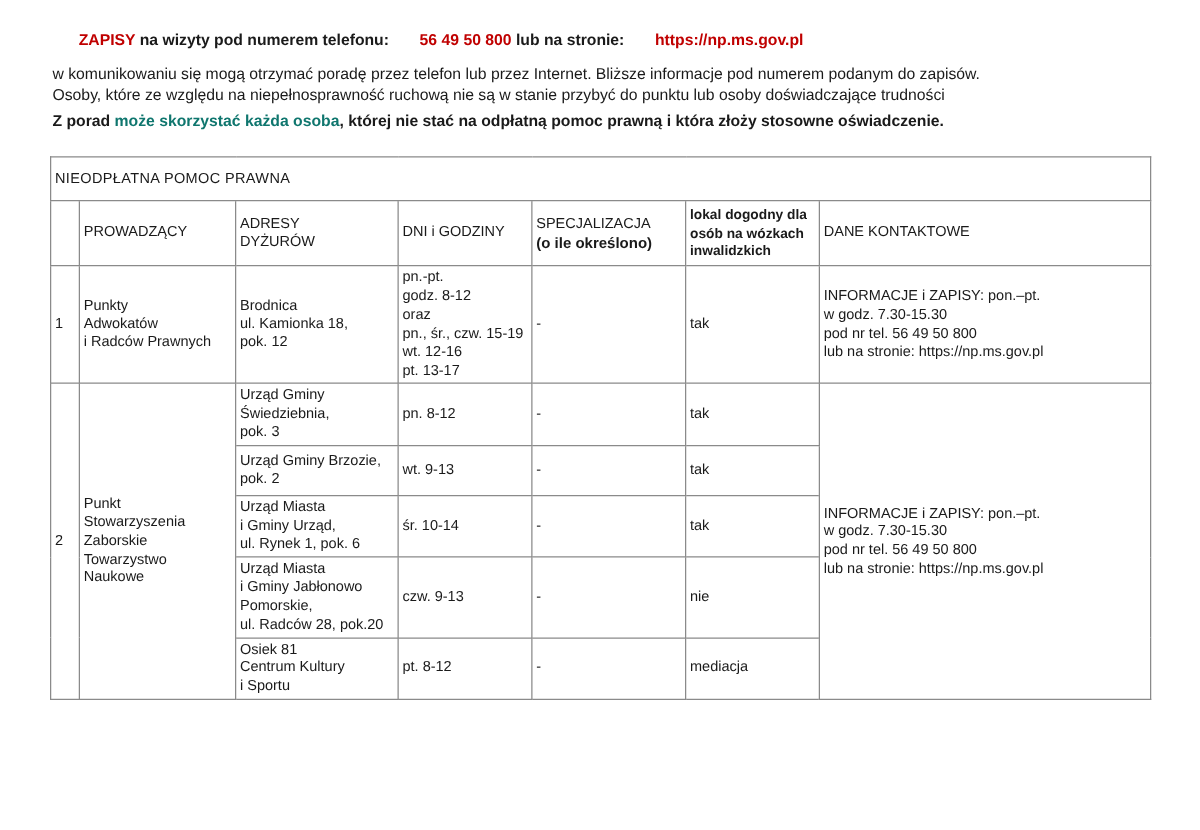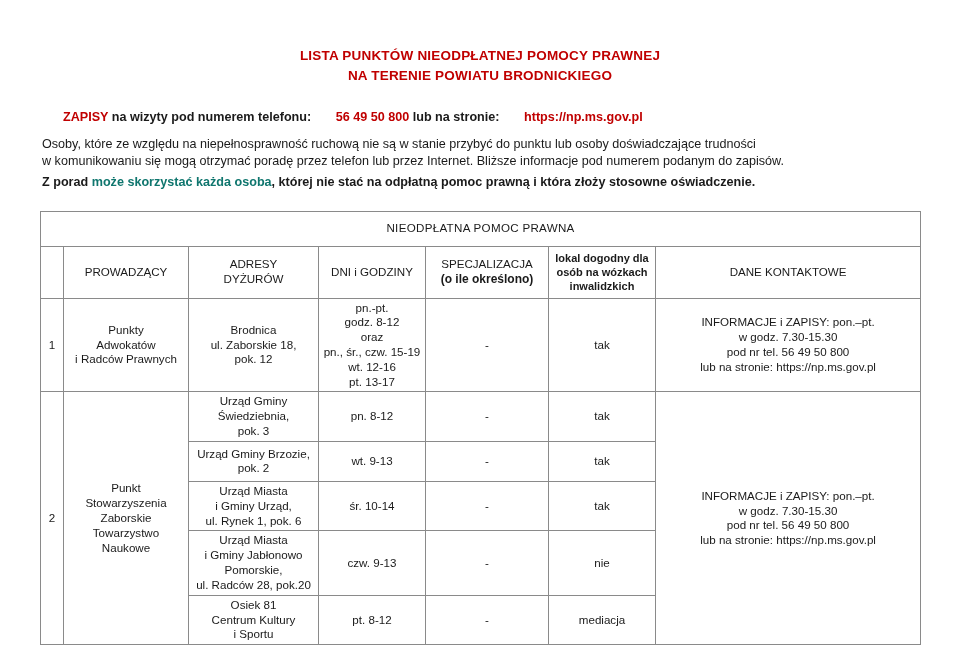--- a/index.html
+++ b/index.html
@@ -67,21 +67,20 @@
   }
   table.grid {
     border-collapse: collapse;
     width: 880px;
     table-layout: fixed;
   }
   table.grid td, table.grid th {
     border: 1px solid #8a8a8a;
     padding: 2px 3px;
     vertical-align: middle;
-    text-align: center;
     font-weight: normal;
     font-size: 11.6px;
     line-height: 1.28;
     color: #1a1a1a;
   }
   .banner {
     color: #c00000;
     font-weight: bold;
     font-size: 12.4px;
     letter-spacing: 0.3px;
@@ -122,33 +121,29 @@
     line-height: 1.42;
     font-size: 11.6px;
   }
   .cellline { display: block; }
 </style>
 </head>
 <body>
 
 <div class="page">
 
-  <div class="title-block">
-    <div class="title-line">LISTA PUNKTÓW NIEODPŁATNEJ POMOCY PRAWNEJ</div>
-    <div class="title-line">NA TERENIE POWIATU BRODNICKIEGO</div>
-  </div>
 
   <div class="intro">
 
     <div class="intro-line lead-line">
       <span class="red-b">ZAPISY</span><span> na wizyty pod numerem telefonu: </span><span class="red-b">56 49 50 800</span><span> lub na stronie: </span><span class="red-b">https://np.ms.gov.pl</span>
     </div>
 
+    <div class="intro-line body-line">w komunikowaniu się mogą otrzymać poradę przez telefon lub przez Internet. Bliższe informacje pod numerem podanym do zapisów.</div>
     <div class="intro-line body-line">Osoby, które ze względu na niepełnosprawność ruchową nie są w stanie przybyć do punktu lub osoby doświadczające trudności</div>
-    <div class="intro-line body-line">w komunikowaniu się mogą otrzymać poradę przez telefon lub przez Internet. Bliższe informacje pod numerem podanym do zapisów.</div>
 
     <div class="intro-line body-line last">
       <span>Z porad </span><span class="red">może skorzystać każda osoba</span><span>, której nie stać na odpłatną pomoc prawną i która złoży stosowne oświadczenie.</span>
     </div>
   </div>
 
   <div class="tbl-wrap">
     <table class="grid">
       <colgroup>
         <col class="idx">
@@ -188,21 +183,21 @@
 
         <tr class="r1">
           <td>1</td>
           <td>
             <span class="cellline">Punkty</span>
             <span class="cellline">Adwokatów</span>
             <span class="cellline">i Radców Prawnych</span>
           </td>
           <td>
             <span class="cellline">Brodnica</span>
-            <span class="cellline">ul. Zaborskie 18,</span>
+            <span class="cellline">ul. Kamionka 18,</span>
             <span class="cellline">pok. 12</span>
           </td>
           <td>
             <span class="cellline">pn.-pt.</span>
             <span class="cellline">godz. 8-12</span>
             <span class="cellline">oraz</span>
             <span class="cellline">pn., śr., czw. 15-19</span>
             <span class="cellline">wt. 12-16</span>
             <span class="cellline">pt. 13-17</span>
           </td>

